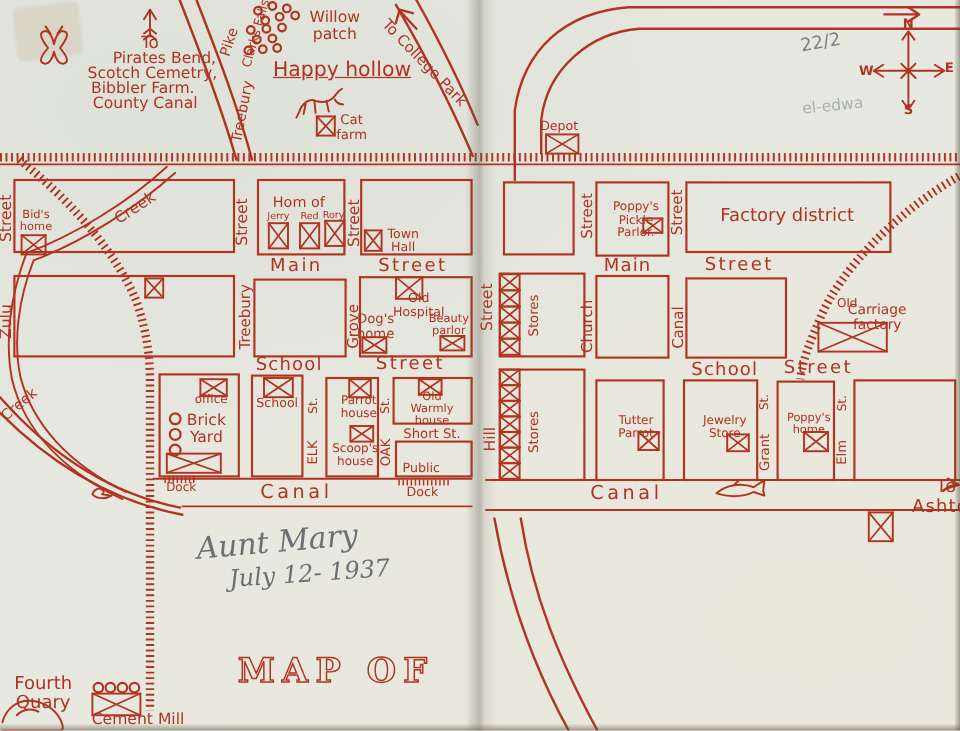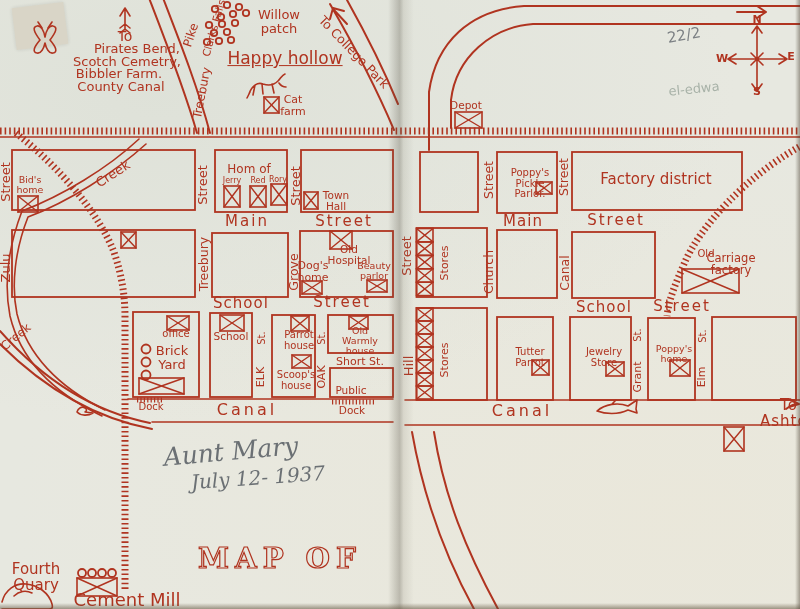--- a/index.html
+++ b/index.html
@@ -384,21 +384,21 @@
       <div class="lbl" style="left: 360px; top: 341px; font-size: 9.5px; transform: translate(-50%, -50%) rotate(0deg);">Old
 Warmly
 house</div>
       <div class="lbl" style="left: 360px; top: 362px; font-size: 11px; transform: translate(-50%, -50%) rotate(0deg);">Short St.</div>
       <div class="lbl" style="left: 351px; top: 391px; font-size: 10.5px; transform: translate(-50%, -50%) rotate(0deg);">Public</div>
       <div class="lbl" style="left: 352px; top: 411px; font-size: 10.5px; transform: translate(-50%, -50%) rotate(0deg);">Dock</div>
       <div class="lbl" style="left: 247px; top: 410px; font-size: 16px; letter-spacing: 3px; transform: translate(-50%, -50%) rotate(0deg);">Canal</div>
       <div class="lbl" style="left: 16px; top: 337px; font-size: 12px; transform: translate(-50%, -50%) rotate(-40deg);">Creek</div>
       <div class="lbl" style="left: 36px; top: 578px; font-size: 15px; transform: translate(-50%, -50%) rotate(0deg);">Fourth
 Quary</div>
-      <div class="lbl" style="left: 115px; top: 600px; font-size: 18px; transform: translate(-50%, -50%) rotate(0deg); margin-left: 12px;">Cement Mill</div>
+      <div class="lbl" style="left: 115px; top: 600px; font-size: 13px; transform: translate(-50%, -50%) rotate(0deg);">Cement Mill</div>
       <div class="lbl outline-title" style="left: 236px; top: 559px; font-size: 28px; letter-spacing: 6px; transform: translate(-50%, -50%) rotate(0deg); margin-left: 44px;">MAP OF</div>
       <div class="lbl pencil-script" style="left: 231px; top: 452px; font-size: 25px; transform: translate(-50%, -50%) rotate(-5deg);">Aunt Mary</div>
       <div class="lbl pencil-script" style="left: 258px; top: 478px; font-size: 20px; transform: translate(-50%, -50%) rotate(-4deg);">July 12- 1937</div>
       <div class="lbl pencil" style="left: 684px; top: 36px; font-size: 15px; transform: translate(-50%, -50%) rotate(-10deg);">22/2</div>
       <div class="lbl pencil-lt" style="left: 694px; top: 89px; font-size: 13px; transform: translate(-50%, -50%) rotate(-6deg);">el-edwa</div>
       <div class="lbl bold" style="left: 757px; top: 20px; font-size: 11px; transform: translate(-50%, -50%) rotate(0deg);">N</div>
       <div class="lbl bold" style="left: 722px; top: 59px; font-size: 11px; transform: translate(-50%, -50%) rotate(0deg);">W</div>
       <div class="lbl bold" style="left: 791px; top: 57px; font-size: 11px; transform: translate(-50%, -50%) rotate(0deg);">E</div>
       <div class="lbl bold" style="left: 757px; top: 92px; font-size: 11px; transform: translate(-50%, -50%) rotate(0deg);">S</div>
       <div class="lbl" style="left: 466px; top: 106px; font-size: 10.5px; transform: translate(-50%, -50%) rotate(0deg);">Depot</div>

